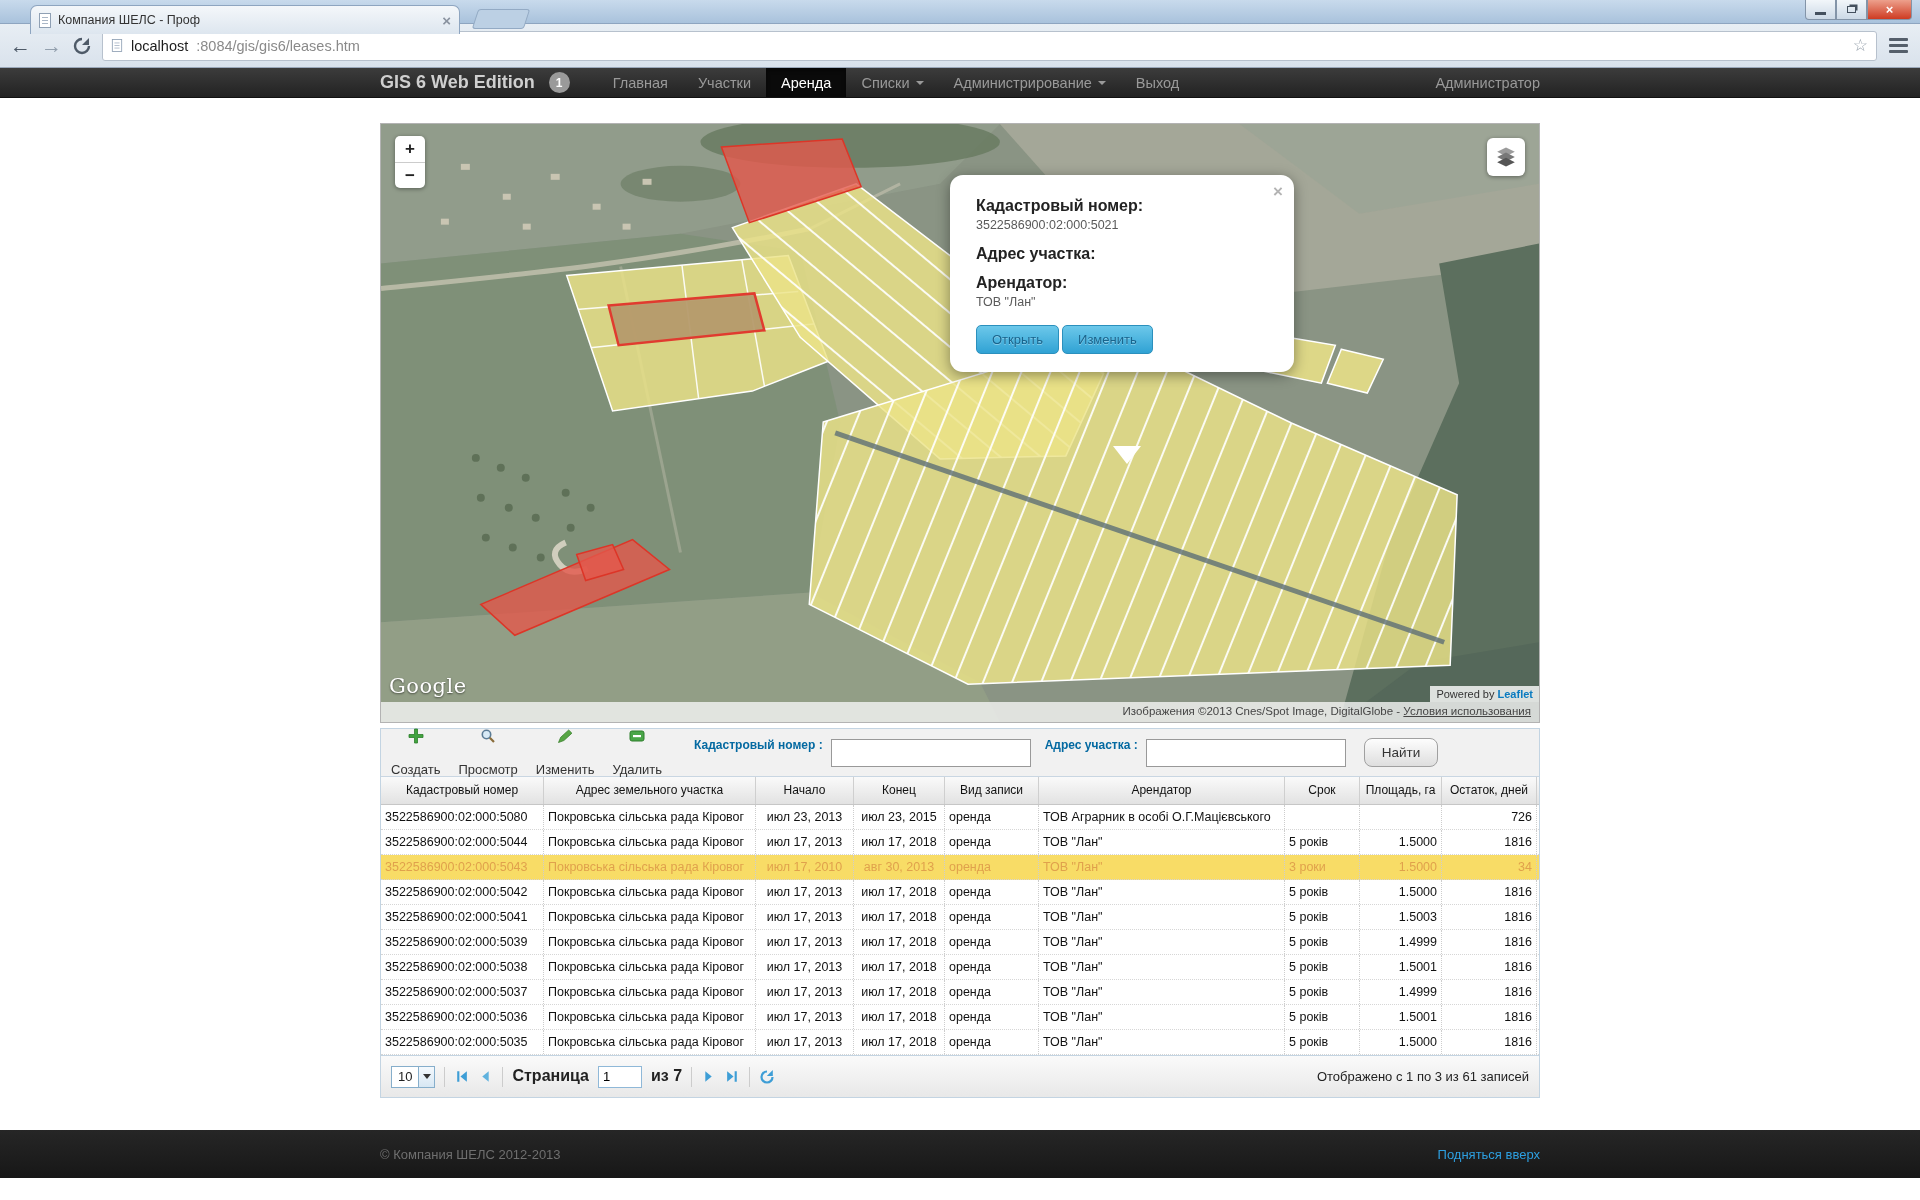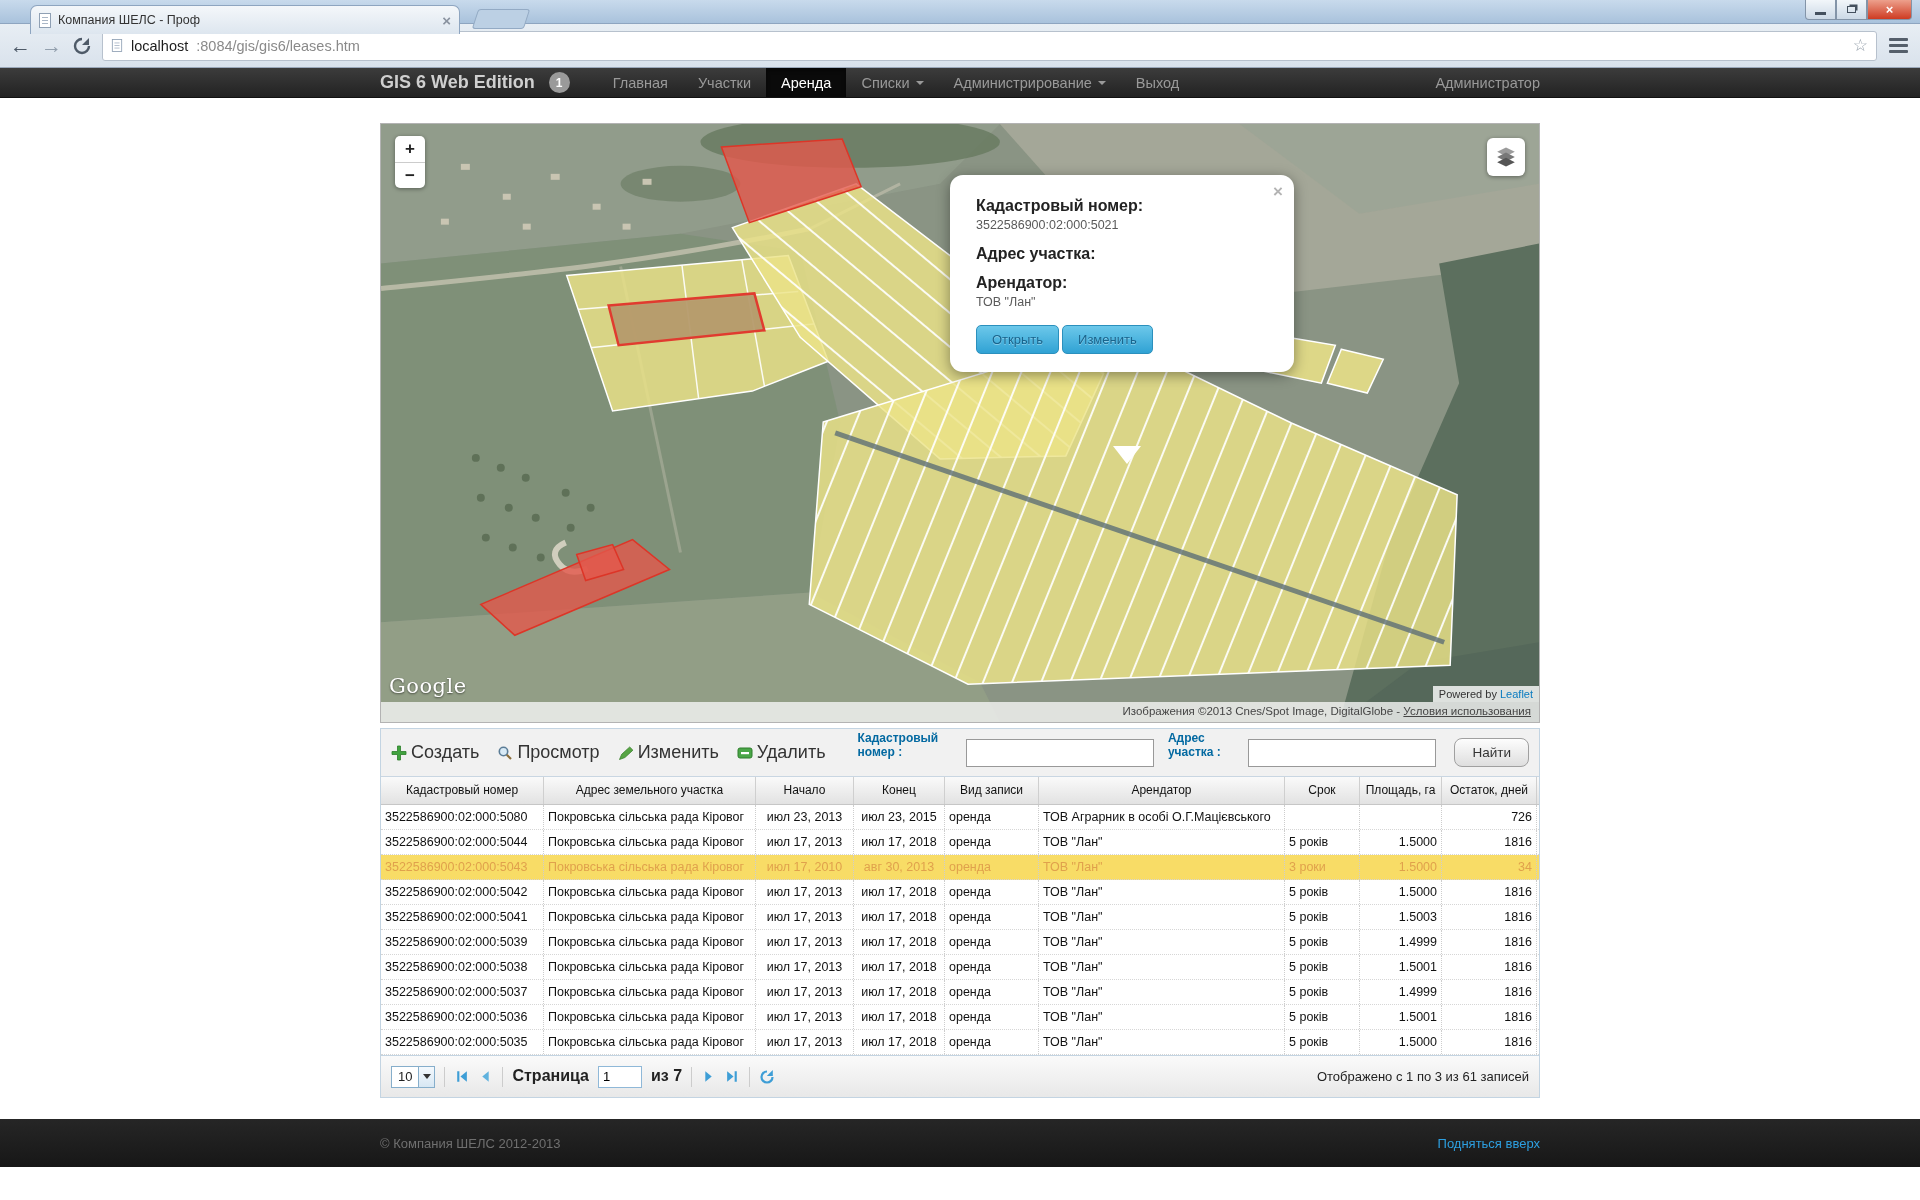--- a/index.html
+++ b/index.html
@@ -70,21 +70,21 @@
   .zbtn { height:26px; display:flex; align-items:center; justify-content:center; font-size:17px;
           font-weight:bold; color:#222; }
   .zbtn + .zbtn { border-top:1px solid #ccc; }
   .layersctl { position:absolute; right:14px; top:14px; width:38px; height:38px; background:#fff;
                border-radius:6px; box-shadow:0 1px 4px rgba(0,0,0,.4);
                display:flex; align-items:center; justify-content:center; }
   .glogo { position:absolute; left:8px; bottom:24px; font-family:"DejaVu Serif", serif; font-size:21px;
            color:#fff; text-shadow:0 1px 2px rgba(0,0,0,.55); letter-spacing:.5px; }
   .leafbox { position:absolute; right:0; bottom:20px; background:rgba(255,255,255,.8); padding:2px 6px;
              font-size:11px; color:#333; }
-  .leafbox a { color:#0a7bc0; text-decoration:none; }
+  .leafbox a { color:#0a7bc0; text-decoration:none;font-weight:bold; }
   .attr { position:absolute; left:0; right:0; bottom:0; height:20px; background:rgba(245,245,245,.8);
           font-size:11.5px; color:#454545; text-align:right; padding:3px 8px 0 0; }
   .attr a { color:#454545; text-decoration:underline; }
 
   
   .popup { position:absolute; left:569px; top:51px; width:344px; background:#fff; border-radius:13px;
            box-shadow:0 3px 14px rgba(0,0,0,.4); padding:22px 26px 18px; }
   .pclose { position:absolute; right:11px; top:7px; color:#b3b3b3; font-size:17px; font-weight:bold; }
   .pgroup { margin-bottom:11px; }
   .plabel { font-size:12.5px; font-weight:bold; color:#444; margin-bottom:2px; }
@@ -94,21 +94,21 @@
           background:linear-gradient(#6cc8ea,#30a2d4); border:1px solid #2b90bd;
           text-shadow:0 1px 0 rgba(255,255,255,.35); }
   .ptail { position:absolute; left:732px; top:322px; width:0; height:0;
            border-left:14px solid transparent; border-right:14px solid transparent;
            border-top:18px solid #fff; }
 
   
   .gridbox { margin-top:5px; border:1px solid #c3d4e2; }
   .gtoolbar { height:48px; background:#f1f1f1; border-bottom:1px solid #c9d6e2; display:flex;
               align-items:center; padding:0 10px; }
-  .tbtn { display:flex; align-items:center; gap:4px; font-size:18px; color:#333; margin-right:18px; }
+  .tbtn { display:flex; align-items:center; gap:18px; font-size:13px; color:#333; margin-right:18px;flex-direction:column; }
   .tlabel { font-size:12px; font-weight:bold; color:#0369a1; margin:0 8px 16px 14px; }
   .tinput { width:200px; height:28px; border:1px solid #999; background:#fff; font-size:13px; padding:0 5px; }
   .findbtn { margin-left:18px; font-family:inherit; font-size:13.5px; color:#333; padding:6px 17px;
              background:linear-gradient(#fdfdfd,#dedede); border:1px solid #a0a0a0; border-radius:8px; }
 
   .grid-head { display:flex; height:28px; background:linear-gradient(#fafafa,#e2e2e2);
                border-bottom:1px solid #c6c6c6; }
   .grid-head .cell { text-align:center; line-height:27px; height:27px; font-size:12px; color:#111;
                      border-right:1px solid #cfcfcf; }
   .grid-row { display:flex; height:25px; border-bottom:1px dotted #d6d6d6; background:#fff; }
@@ -130,21 +130,21 @@
               border-left:1px solid #86aecb; display:flex; align-items:center; justify-content:center; }
   .dcaret { width:0;height:0;border-left:4px solid transparent;border-right:4px solid transparent;
             border-top:5px solid #333; }
   .pdiv { width:1px; height:20px; background:#ccc; }
   .picon { display:flex; align-items:center; }
   .plabel { font-size:16px; color:#222; }
   .pinput { width:44px; height:22px; border:1px solid #8fb8d8; font-size:13px; padding:0 4px; }
   .pstatus { margin-left:auto; font-size:13px; color:#222; }
 
   
-  .footer { margin-top:21px; height:48px; background:linear-gradient(#262626,#171717); }
+  .footer { margin-top:32px; height:48px; background:linear-gradient(#262626,#171717); }
   .f-inner { width:1160px; margin:0 auto; height:100%; display:flex; align-items:center; }
   .copy { color:#6f6f6f; font-size:13px; }
   .toplink { margin-left:auto; color:#2d9fe0; font-size:13px; text-decoration:none; }
 </style>
 </head>
 <body>
 
 <div class="screen">
 
   <div class="tabbar">

